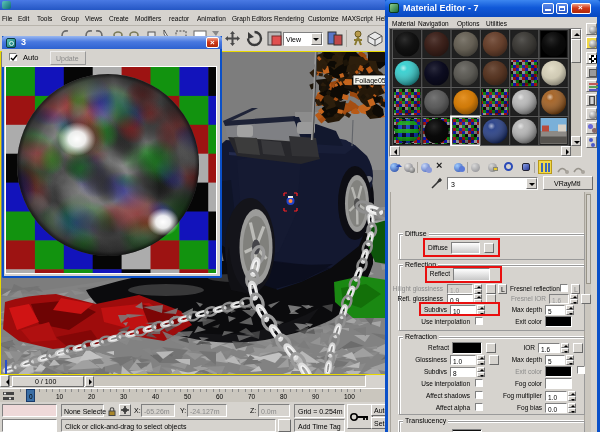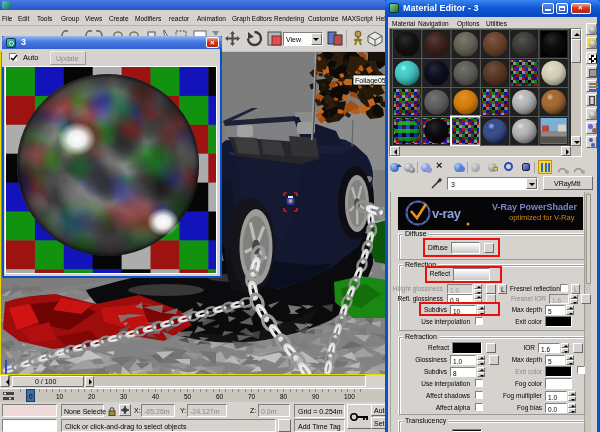--- a/index.html
+++ b/index.html
@@ -1322,21 +1322,21 @@
       <ellipse cx="71" cy="72" rx="19" ry="17" fill="url(#hlt)"></ellipse>
       <ellipse cx="157" cy="155" rx="16" ry="14" fill="url(#hlt)"></ellipse>
     </svg>
   </div>
 </div>
 
 <div class="abs" style="left:385px;top:0;width:215px;height:432px;background:#d6d3ce;border-left:3px solid #0a50c8;border-right:3px solid #0a50c8;">
 
   <div class="abs" style="left:-3px;top:0;width:215px;height:17px;background:linear-gradient(180deg,#3c86f0 0%,#1058d8 45%,#0848c0 100%);border-radius:3px 3px 0 0;">
     <div class="abs" style="left:4px;top:3px;width:10px;height:10px;background:linear-gradient(135deg,#8ed08e,#1a6a3a);border-radius:2px;border:1px solid #0a3a1a;"></div>
-    <span style="position:absolute;left:18px;top:2.5px;font-size:9px;font-weight:bold;color:#fff;">Material Editor - 3</span>
+    <span style="position:absolute;left:18px;top:2.5px;font-size:9px;font-weight:bold;color:#fff;">Material Editor - 7</span>
     <div class="abs" style="left:157px;top:2.5px;width:12px;height:11px;background:linear-gradient(180deg,#5a8ae8,#2858c8);border:1px solid #fff;border-radius:2px;">
           <div class="abs" style="left:2px;bottom:2px;width:6px;height:2px;background:#fff;"></div>
         </div>
     <div class="abs" style="left:171px;top:2.5px;width:12px;height:11px;background:linear-gradient(180deg,#5a8ae8,#2858c8);border:1px solid #fff;border-radius:2px;">
           <div class="abs" style="left:2px;top:2px;width:6px;height:5px;border:1px solid #fff;border-top-width:2px;"></div>
         </div>
     <div class="abs" style="left:186px;top:2.5px;width:20px;height:11px;background:linear-gradient(180deg,#f0a088,#d03818 45%,#b02808);border:1px solid #fff;border-radius:2px;">
           <span style="position:absolute;left:6px;top:-0.5px;font-size:8px;font-weight:bold;color:#fff;">×</span>
         </div>
   </div>
@@ -1589,31 +1589,20 @@
   <div class="abs btn" style="left:155px;top:176px;width:50px;height:14px;">
         <span class="txt" style="position:absolute;left:10px;top:3px;">VRayMtl</span>
       </div>
 
   <div class="abs" style="left:196px;top:192px;width:7px;height:240px;background:#cac6be;border-left:1px solid #a8a49c;">
     <div class="abs" style="left:1px;top:2px;width:5px;height:90px;background:#d6d3ce;border:1px solid #989488;"></div>
   </div>
 
   <div class="abs" style="left:2px;top:192px;width:194px;height:240px;border-left:1px solid #a8a49c;">
 
-    <div class="abs" style="left:7px;top:5px;width:185px;height:33px;background:#060608;">
-      <svg width="185" height="33">
-        <circle cx="20" cy="16" r="11.5" fill="none" stroke="#5a6eb8" stroke-width="2"></circle>
-        <circle cx="20" cy="16" r="11.5" fill="none" stroke="#28386e" stroke-width="1" stroke-dasharray="3 4"></circle>
-        <path d="M13,14 L19,21 L28,7" stroke="#e8941a" stroke-width="2.6" fill="none"></path>
-        <text x="34" y="21" font-size="13" font-weight="bold" fill="#8ea0e0" font-family="Liberation Sans" letter-spacing="-0.5">v-ray</text>
-        <circle cx="70" cy="27" r="1.5" fill="#e8941a"></circle>
-        <text x="94" y="13" font-size="9" font-weight="bold" fill="#7888cc" font-family="Liberation Sans">V-Ray PowerShader</text>
-        <text x="111" y="23" font-size="7.5" fill="#d8821a" font-family="Liberation Sans">optimized for V-Ray</text>
-      </svg>
-    </div>
     <div class="grp" style="left:8px;top:42px;width:186px;height:26px;"></div>
     <span class="glbl" style="left:12px;top:38px;">Diffuse</span>
     <span class="txt" style="position:absolute;right:136px;top:52px;font-size:6.5px;">Diffuse</span>
     <div class="abs sunk" style="left:60px;top:50px;width:29px;height:12px;background:linear-gradient(180deg,#ffffff,#c8c8c8);"></div>
     <div class="abs btn" style="left:93px;top:51px;width:10px;height:10px;"></div>
     <div class="redbox" style="left:32px;top:46px;width:77px;height:19px;"></div>
     <div class="grp" style="left:8px;top:73px;width:186px;height:66px;"></div>
     <span class="glbl" style="left:12px;top:69px;">Reflection</span>
     <span class="txt" style="position:absolute;right:134px;top:78px;font-size:6.5px;">Reflect</span>
     <div class="abs sunk" style="left:62px;top:76px;width:37px;height:13px;background:linear-gradient(180deg,#ffffff,#c8c8c8);"></div>

